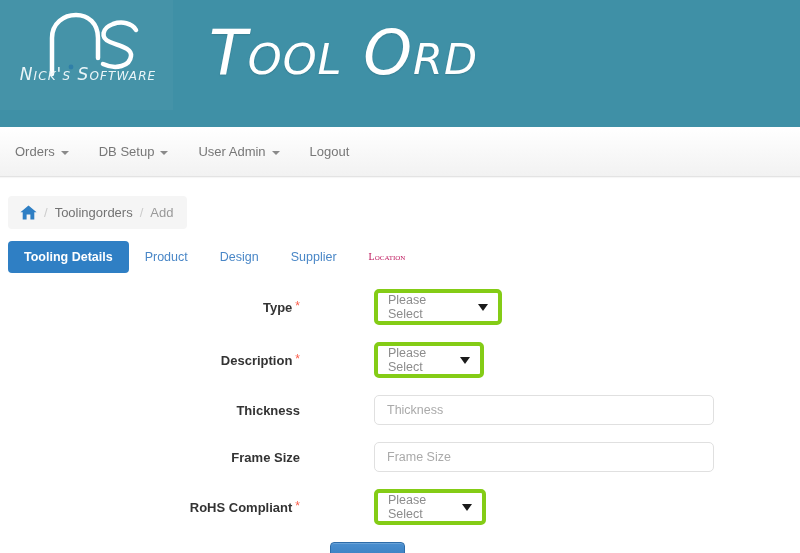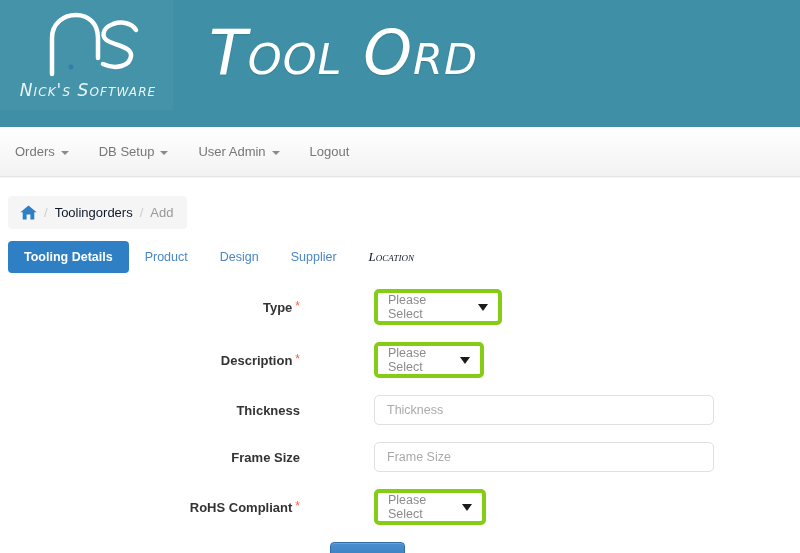--- a/index.html
+++ b/index.html
@@ -34,21 +34,21 @@
     position: absolute;
     left: 40px;
     top: 8px;
     width: 120px;
     height: 72px;
   }
   .logo-mark svg { display: block; }
   .logo-word {
     position: absolute;
     left: 8px;
-    top: 80px;
+    top: 64px;
     width: 160px;
     text-align: center;
     color: #eaf5f8;
     font-family: "DejaVu Sans", sans-serif;
     font-size: 17px;
     font-style: italic;
     letter-spacing: 1.1px;
     font-variant: small-caps;
     font-weight: 300;
     white-space: nowrap;
@@ -109,21 +109,21 @@
     display: inline-flex;
     align-items: center;
     background: #f5f5f5;
     border-radius: 4px;
     padding: 9px 14px 9px 12px;
     font-size: 13px;
     gap: 7px;
   }
   .home-icon { display: block; }
   .bc-sep { color: #cccccc; font-size: 13px; }
-  .bc-link { color: #0f172a; cursor: pointer; }
+  .bc-link { color: #737373; cursor: pointer; }
   .bc-current { color: #999999; }
 
   .tabs {
     margin: 12px 0 0 8px;
     display: flex;
     align-items: flex-start;
     gap: 0;
     height: 32px;
   }
   .tab {
@@ -135,24 +135,23 @@
     white-space: nowrap;
     line-height: 14px;
   }
   .tab.active {
     background: #2f7fc4;
     color: #ffffff;
     font-weight: bold;
   }
   .tab.fancy {
     font-family: "Liberation Serif", serif;
-    font-style: italic;
     font-variant: small-caps;
-    font-size: 13px;
-    color: #0f172a;
+    font-size: 10px;
+    color: #be185d;
   }
 
   
   .form {
     margin-top: 16px;
   }
   .form-row {
     display: flex;
     align-items: center;
     margin-bottom: 17px;

